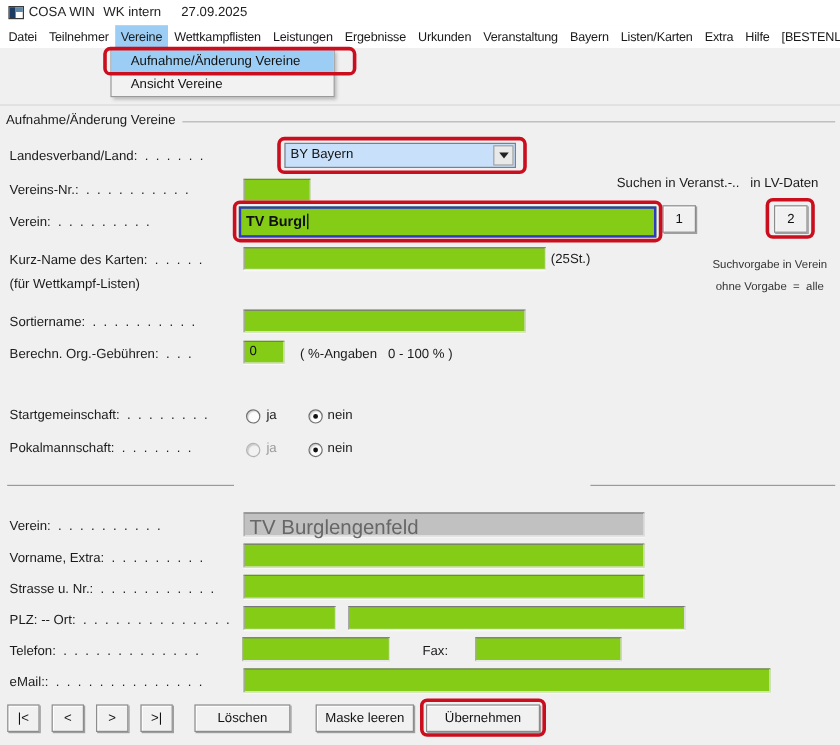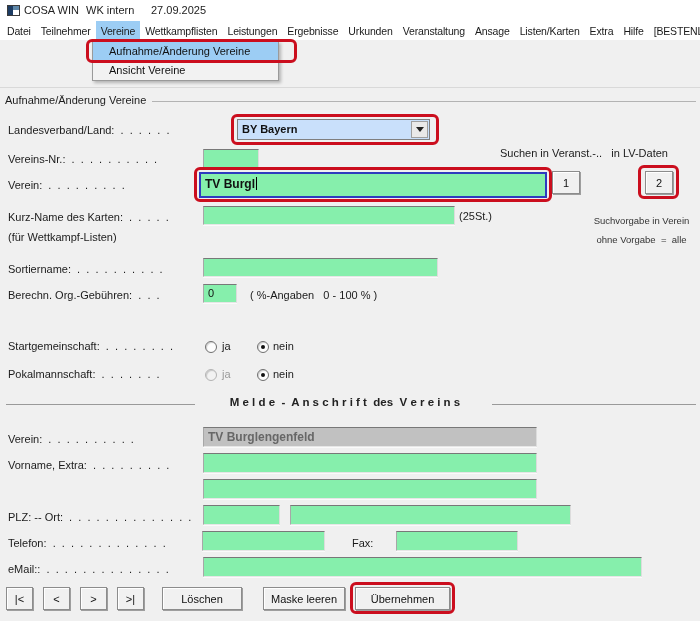--- a/index.html
+++ b/index.html
@@ -24,38 +24,38 @@
   .dd-item { height:19px; line-height:19px; padding-left:16px; white-space:pre; color:#111; }
   .dd-item.highlighted { background:#9ccdf4; }
 
   
   .hline { position:absolute; height:1px; background:#d9d9d9; }
   .hline.mid { background:#b3b3b3; }
   .hline.melde { background:#9a9a9a; }
 
   .label { position:absolute; white-space:pre; color:#1b1b1b; }
   .label.small { font-size:9.5px; color:#333; }
-  .label.right { text-align:left; }
+  .label.right { text-align:center; }
   .label.center { text-align:center; }
   .label.gray { color:#9a9a9a; }
 
   .legend { position:absolute; left:5px; top:94px; background:#f0f0f0; padding-right:6px; color:#1b1b1b; z-index:2; }
 
   
-  .field { position:absolute; background:#86efac; border:1px solid #a7a7a7; border-top:1px solid #787878; border-bottom-color:#e6e6e6; border-right-color:#dcdcdc; box-shadow:0 1px 0 #fafafa; }
+  .field { position:absolute; background:#84cc16; border:1px solid #a7a7a7; border-top:1px solid #787878; border-bottom-color:#e6e6e6; border-right-color:#dcdcdc; box-shadow:0 1px 0 #fafafa; }
   .field-text { display:inline-block; padding:2px 0 0 4px; white-space:pre; }
   .field-text.bold { font-weight:bold; font-size:12px; padding-top:3px; }
   .field.readonly { background:#c1c1c1; }
-  .field.readonly .field-text { color:#676767; font-weight:bold; font-size:12px; }
+  .field.readonly .field-text { color:#676767; font-weight:normal; font-size:17px; }
   .field.focused { border:2px solid #2e3bbf; box-shadow:none; }
   .cursor-bar { display:inline-block; width:1px; height:13px; background:#000; vertical-align:text-bottom; margin-left:1px; }
 
   
   .combo { position:absolute; left:237px; top:119px; width:193px; height:21px; background:#c9e0fb; border:1px solid #7f7f7f; }
-  .combo-text { position:absolute; left:4px; top:3px; font-weight:bold; white-space:pre; }
+  .combo-text { position:absolute; left:4px; top:3px; font-weight:normal; white-space:pre; }
   .combo-btn { position:absolute; right:1px; top:1px; bottom:1px; width:17px; background:#e9e9e9; border:1px solid #9f9f9f; display:flex; align-items:center; justify-content:center; }
   .caret-down { width:0; height:0; border-left:4px solid transparent; border-right:4px solid transparent; border-top:5px solid #222; }
 
   
   .radio { position:absolute; width:12px; height:12px; border-radius:50%; border:1px solid #6f6f6f; background:#fdfdfd; box-shadow:inset 1px 1px 1px rgba(0,0,0,0.18); }
   .radio.checked::after { content:""; position:absolute; left:3px; top:3px; width:4px; height:4px; border-radius:50%; background:#111; }
   .radio.disabled { border-color:#b3b3b3; background:#f2f2f2; }
 
   
   .btn { position:absolute; display:flex; align-items:center; justify-content:center; background:#f1f1f1; border:1px solid #8c8c8c; box-shadow:1px 1px 0 #9e9e9e, inset 1px 1px 0 #ffffff; font-family:"Liberation Sans",sans-serif; font-size:11px; color:#111; white-space:pre; cursor:default; }
@@ -80,21 +80,21 @@
 
   <div class="menubar">
     <span class="menu-item">Datei</span>
     <span class="menu-item">Teilnehmer</span>
     <span class="menu-item active">Vereine</span>
     <span class="menu-item">Wettkampflisten</span>
     <span class="menu-item">Leistungen</span>
     <span class="menu-item">Ergebnisse</span>
     <span class="menu-item">Urkunden</span>
     <span class="menu-item">Veranstaltung</span>
-    <span class="menu-item">Ansage</span>
+    <span class="menu-item">Bayern</span>
     <span class="menu-item">Listen/Karten</span>
     <span class="menu-item">Extra</span>
     <span class="menu-item">Hilfe</span>
     <span class="menu-item">[BESTENLISTEN]</span>
   </div>
 
   <div class="dropdown">
     <div class="dd-item highlighted">Aufnahme/Änderung Vereine</div>
     <div class="dd-item">Ansicht Vereine</div>
   </div>
@@ -145,31 +145,31 @@
   <span class="radio checked" style="left:257px;top:341px"></span>
   <span class="label" style="left:273px;top:340px">nein</span>
 
   <span class="label" style="left:8px;top:368px">Pokalmannschaft:  .  .  .  .  .  .  .</span>
   <span class="radio disabled" style="left:205px;top:369px"></span>
   <span class="label gray" style="left:222px;top:368px">ja</span>
   <span class="radio checked" style="left:257px;top:369px"></span>
   <span class="label" style="left:273px;top:368px">nein</span>
 
   <div class="hline melde" style="left:6px;top:404px;width:189px"></div>
-  <span class="melde-title">M e l d e  -  A n s c h r i f t  des  V e r e i n s</span>
   <div class="hline melde" style="left:492px;top:404px;width:204px"></div>
 
   <span class="label" style="left:8px;top:433px">Verein:  .  .  .  .  .  .  .  .  .  .</span>
   <div class="field readonly" style="left:203px;top:427px;width:334px;height:20px">
     <span class="field-text">TV Burglengenfeld</span>
   </div>
 
   <span class="label" style="left:8px;top:459px">Vorname, Extra:  .  .  .  .  .  .  .  .  .</span>
   <div class="field" style="left:203px;top:453px;width:334px;height:20px"></div>
 
+  <span class="label" style="left:8px;top:485px">Strasse u. Nr.:  .  .  .  .  .  .  .  .  .  .  .</span>
   <div class="field" style="left:203px;top:479px;width:334px;height:20px"></div>
 
   <span class="label" style="left:8px;top:511px">PLZ: -- Ort:  .  .  .  .  .  .  .  .  .  .  .  .  .  .</span>
   <div class="field" style="left:203px;top:505px;width:77px;height:20px"></div>
   <div class="field" style="left:290px;top:505px;width:281px;height:20px"></div>
 
   <span class="label" style="left:8px;top:537px">Telefon:  .  .  .  .  .  .  .  .  .  .  .  .  .</span>
   <div class="field" style="left:202px;top:531px;width:123px;height:20px"></div>
   <span class="label" style="left:352px;top:537px">Fax:</span>
   <div class="field" style="left:396px;top:531px;width:122px;height:20px"></div>

